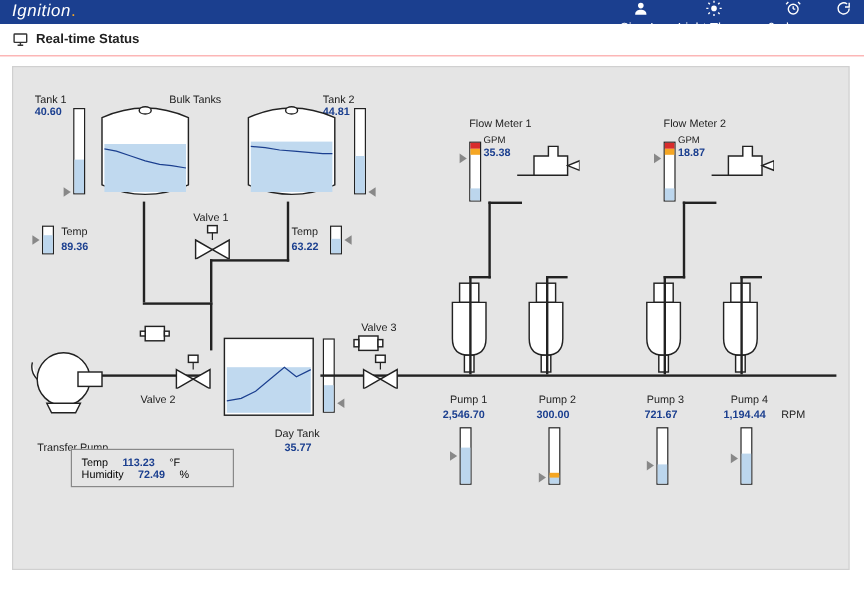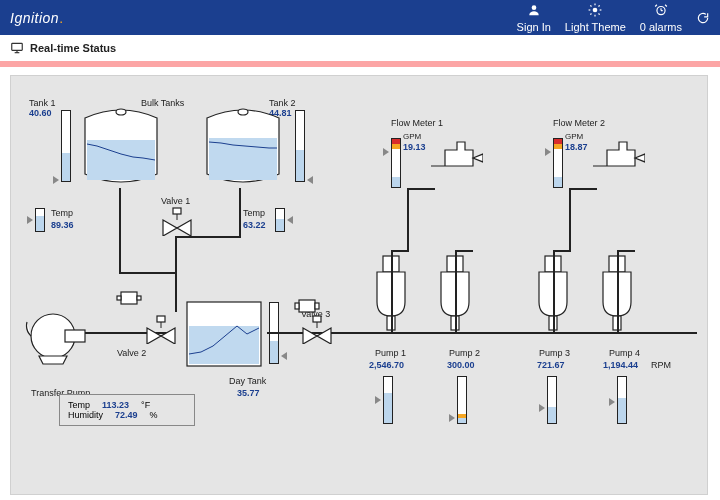--- a/index.html
+++ b/index.html
@@ -1,23 +1,23 @@
 <!DOCTYPE html>
 <html><head>
 <meta charset="utf-8">
 <style>
 * { margin:0; padding:0; box-sizing:border-box; }
 body { font-family: Arial, Helvetica, sans-serif; background:#fff; width:720px; height:500px; overflow:hidden; }
-.topbar { background:#1b3f8f; color:#fff; height:35px; display:flex; align-items:center; padding:0 10px; font-size:11px; }
+.topbar { background:#1b3f8f; color:#fff; height:20px; display:flex; align-items:flex-start; padding:0 10px; font-size:11px; }
 .brand { font-size:14px; font-style:italic; font-weight:300; letter-spacing:.5px; }
 .brand .dot { color:#f5a623; font-style:normal; }
 .spacer { flex:1; }
 .hbtn { display:flex; align-items:center; gap:4px; margin-left:14px; cursor:pointer; font-size:11px;flex-direction:column; }
 .hbtn svg { width:14px; height:14px; fill:#fff; }
-.subhead { display:flex; align-items:center; gap:6px; padding:6px 10px; font-size:11px; font-weight:700; color:#222; border-bottom:6px solid #fca5a5; }
+.subhead { display:flex; align-items:center; gap:6px; padding:6px 10px; font-size:11px; font-weight:700; color:#222; border-bottom:1px solid #fca5a5; }
 .subhead svg { width:14px; height:14px; fill:#333; }
 .canvas { position:relative; margin:8px 10px 0 10px; width:698px; height:420px; background:#e5e5e5; border:1px solid #d0d0d0; }
 .lbl { position:absolute; font-size:9px; color:#222; white-space:nowrap; }
 .val { position:absolute; font-size:9px; font-weight:700; color:#1b3f8f; white-space:nowrap; }
 .tank { position:absolute; }
 .tank-body { fill:#fff; stroke:#222; stroke-width:1.2; }
 .tank-liq { fill:#c0d9ef; }
 .tank-trend { fill:none; stroke:#1b3f8f; stroke-width:1; }
 .gauge { position:absolute; width:10px; background:#fff; border:1px solid #222; }
 .gauge .fill { position:absolute; bottom:0; left:0; right:0; background:#bcd6ed; }
@@ -177,36 +177,36 @@
     <path class="tank-trend" d="M8 58 L20 56 L32 50 L44 40 L56 30 L66 38 L78 32"></path>
   </svg>
   <div class="gauge" style="left:258px; top:226px; height:62px;">
       <div class="fill" style="height:36%;"></div>
     </div>
   <span class="tri l" style="left:270px; top:276px;"></span>
   <span class="lbl" style="left:218px; top:300px;">Day Tank</span>
   <span class="val" style="left:226px; top:312px;">35.77</span>
 
   <div class="pipe" style="left:256px; top:256px; width:58px; height:2px;"></div>
-  <span class="lbl" style="left:290px; top:212px;margin-top:21px;">Valve 3</span>
+  <span class="lbl" style="left:290px; top:212px;">Valve 3</span>
   <svg class="motor" style="left:282px; top:222px;" width="28" height="18" viewBox="0 0 28 18">
       <rect x="6" y="2" width="16" height="12" class="stroke"></rect>
       <rect x="2" y="5" width="4" height="6" class="stroke"></rect>
       <rect x="22" y="5" width="4" height="6" class="stroke"></rect>
     </svg>
   <svg class="valve" style="left:290px; top:238px;" width="32" height="30" viewBox="0 0 32 30">
     <rect x="12" y="2" width="8" height="6" class="stroke"></rect>
       <line x1="16" y1="8" x2="16" y2="14" stroke="#222"></line>
     <path class="stroke" d="M2 14 L16 22 L30 14 L30 30 L16 22 L2 30 Z"></path>
   </svg>
   <div class="pipe" style="left:320px; top:256px; width:366px; height:2px;"></div>
 
   <span class="lbl" style="left:380px; top:42px;">Flow Meter 1</span>
   <span class="lbl" style="left:392px; top:56px; font-size:8px;">GPM</span>
-  <span class="val" style="left:392px; top:66px;">19.13</span>
+  <span class="val" style="left:392px; top:66px;">35.38</span>
   <div class="gauge" style="left:380px; top:62px; height:50px;">
     <div class="band" style="top:0;height:5px;background:#d82c2c;"></div>
     <div class="band" style="top:5px;height:5px;background:#f5a623;"></div>
     <div class="fill" style="height:20%;"></div>
   </div>
   <span class="tri r" style="left:372px; top:72px;"></span>
   <svg style="position:absolute; left:414px; top:60px;" width="58" height="40" viewBox="0 0 58 40">
     <path class="stroke" d="M6 30 H20 V14 H32 V6 H40 V14 H48 V30 H6 Z"></path>
     <path class="stroke" d="M48 22 L58 18 L58 26 Z"></path>
   </svg>

